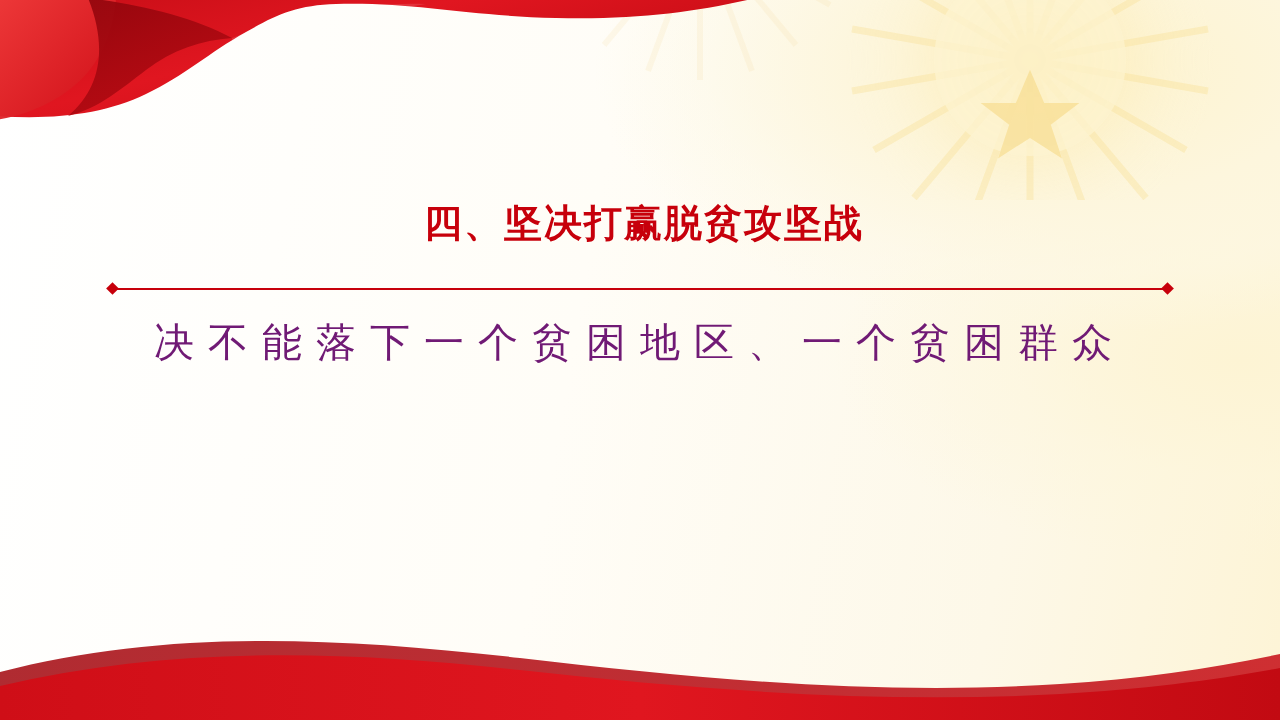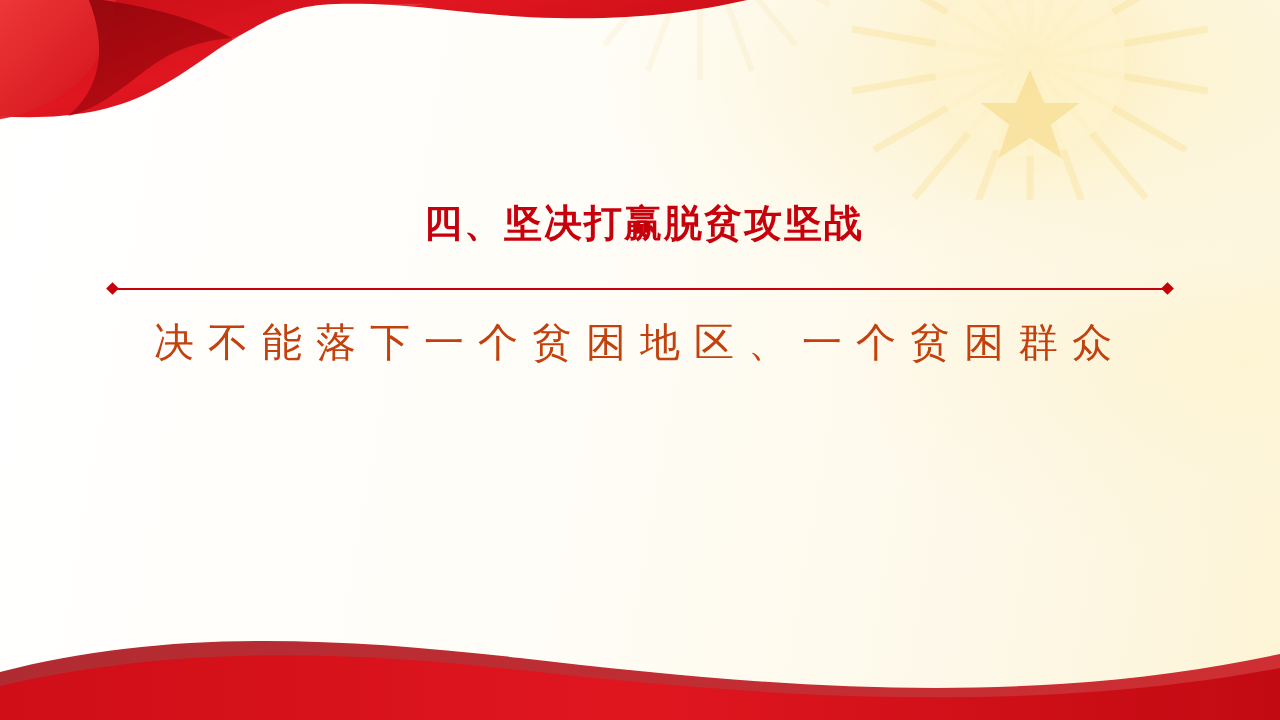--- a/index.html
+++ b/index.html
@@ -109,21 +109,21 @@
   .divider .diamond.left { left: 0; }
   .divider .diamond.right { right: 0; }
 
   .subtitle {
     position: absolute;
     top: 315px;
     left: 0;
     width: 1280px;
     text-align: center;
     font-size: 40px;
-    color: #c2410c;
+    color: #701a75;
     letter-spacing: 14px;
     font-family: "DejaVu Serif", "Liberation Serif", serif;
     white-space: nowrap;
   }
 </style>
 </head>
 <body>
 
 <div class="slide">
 

